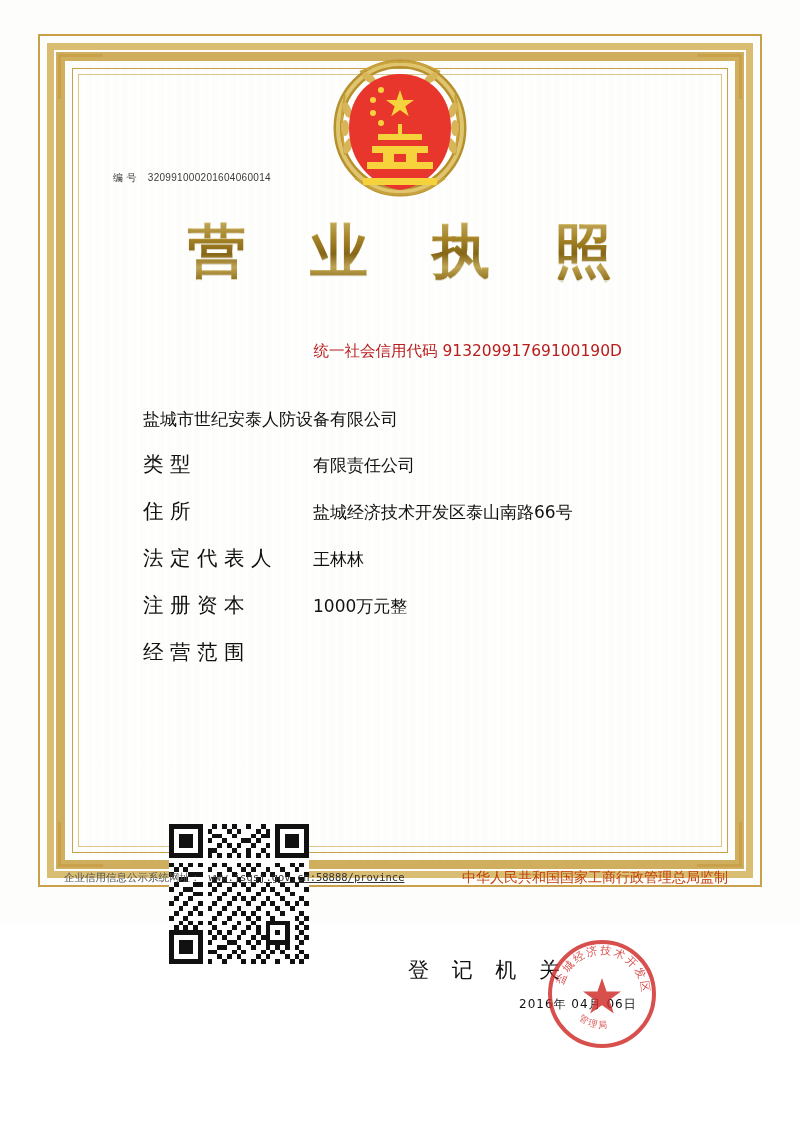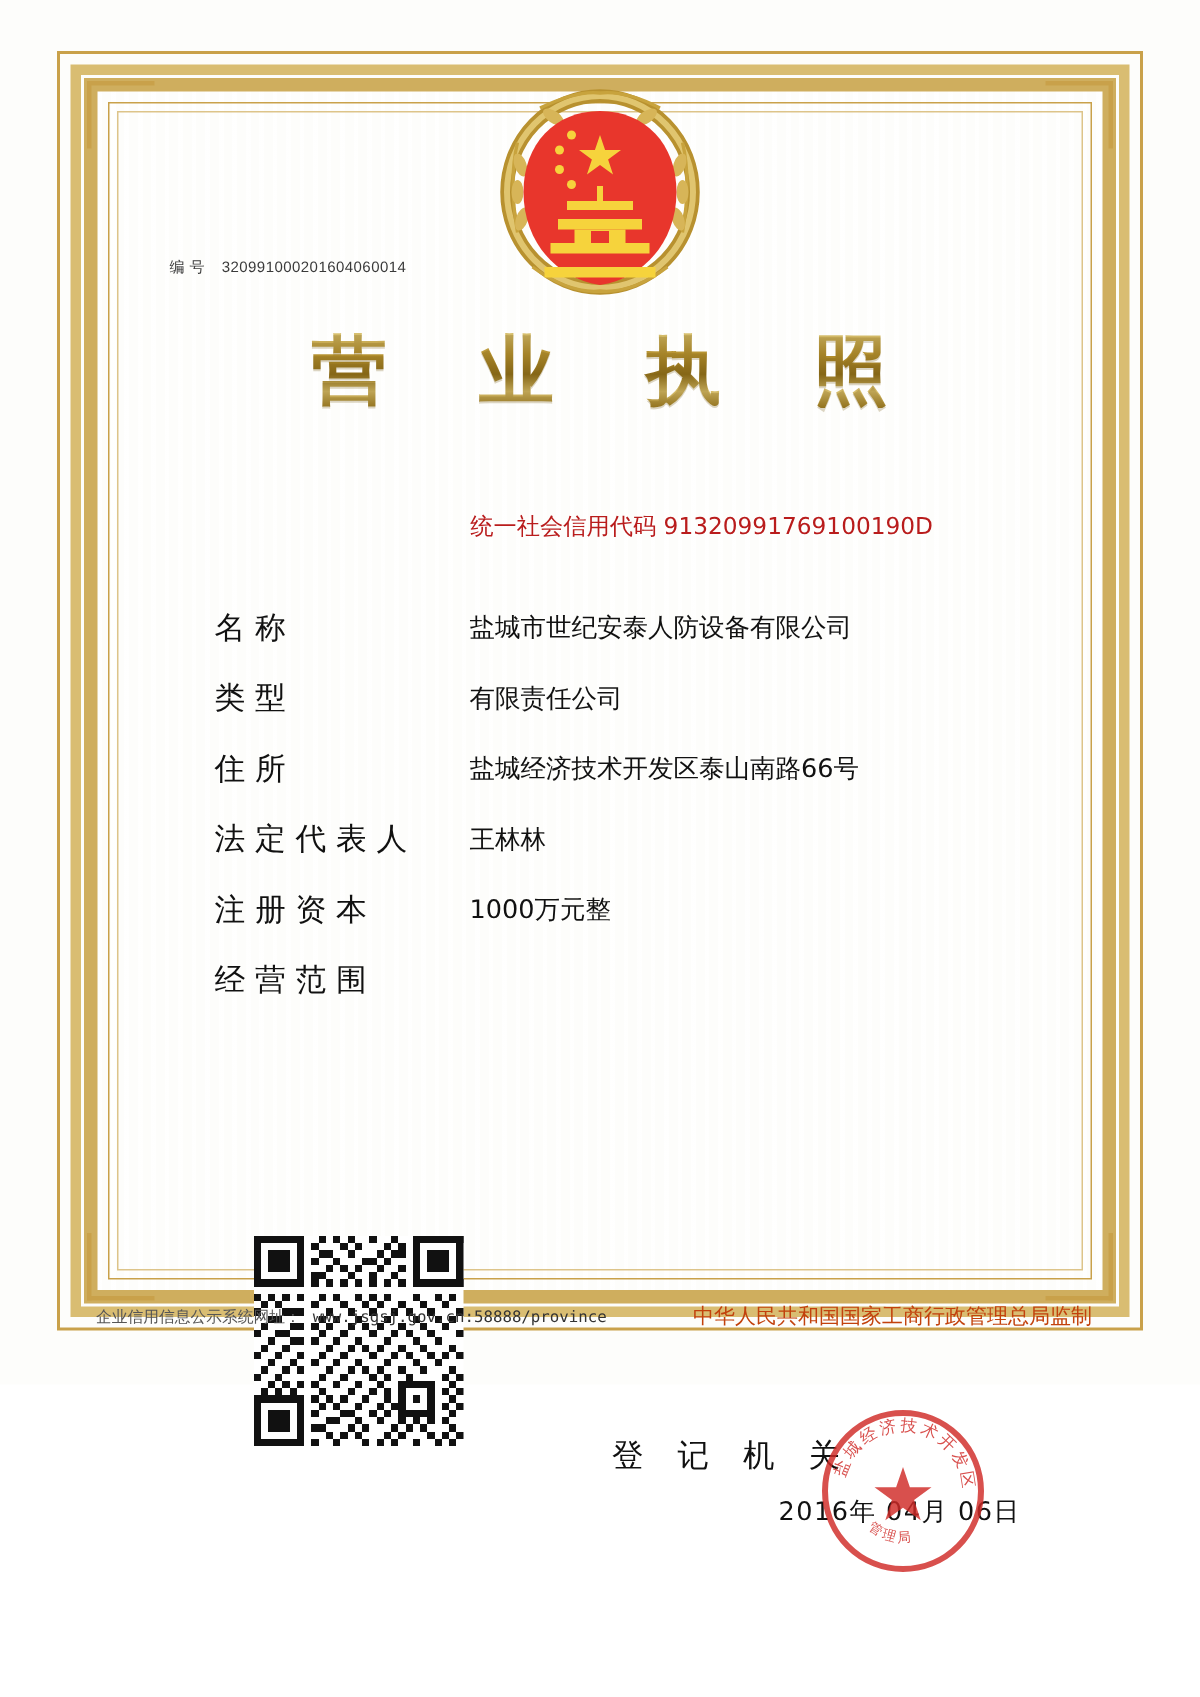--- a/index.html
+++ b/index.html
@@ -94,21 +94,21 @@
     white-space: nowrap;
   }
 
   
   .title {
     position: absolute;
     left: 0; right: 0;
     top: 222px;
     text-align: center;
     font-family: "DejaVu Serif", serif;
-    font-size: 50px;
+    font-size: 58px;
     font-weight: bold;
     letter-spacing: 22px;
     text-indent: 22px;
     line-height: 1;
     background: linear-gradient(180deg, #d8c171 0%, #b5912f 28%, #8a6a18 55%, #d6bd6b 78%, #9c7a22 100%);
     -webkit-background-clip: text;
     background-clip: text;
     color: transparent;
     -webkit-text-fill-color: transparent;
     text-shadow: 0 1px 0 rgba(120,90,20,0.25);
@@ -173,21 +173,21 @@
     top: 956px;
     font-size: 21px;
     letter-spacing: 8px;
     color: #111;
     font-family: "DejaVu Sans", sans-serif;
   }
   .reg-date {
     position: absolute;
     left: 519px;
     top: 996px;
-    font-size: 17px;
+    font-size: 12px;
     color: #111;
     font-family: "DejaVu Sans", sans-serif;
     letter-spacing: 1px;
   }
 
   
   .seal {
     position: absolute;
     left: 546px;
     top: 938px;
@@ -204,20 +204,21 @@
     font-size: 10.5px;
     color: #555;
     font-family: "DejaVu Sans", sans-serif;
     white-space: nowrap;
   }
   .footer-left .url {
     color: #333;
     margin-left: 8px;
     font-family: "DejaVu Sans Mono", monospace;
     font-size: 10.5px;
+    text-decoration: underline;
   }
   .footer-right {
     position: absolute;
     right: 72px;
     bottom: 36px;
     font-size: 14px;
     color: #c2410c;
     font-family: "DejaVu Sans", sans-serif;
     white-space: nowrap;
   }
@@ -287,21 +288,20 @@
     <span style="margin-left:8px">320991000201604060014</span>
   </div>
 
   <div class="title">营 业 执 照</div>
 
   <div class="credit-code">统一社会信用代码 91320991769100190D</div>
 
   <div class="fields">
 
     <div class="field-row">
-      <div class="field-label">名        称</div>
       <div class="field-value">盐城市世纪安泰人防设备有限公司</div>
     </div>
 
     <div class="field-row">
       <div class="field-label">类        型</div>
       <div class="field-value">有限责任公司</div>
     </div>
 
     <div class="field-row">
       <div class="field-label">住        所</div>

